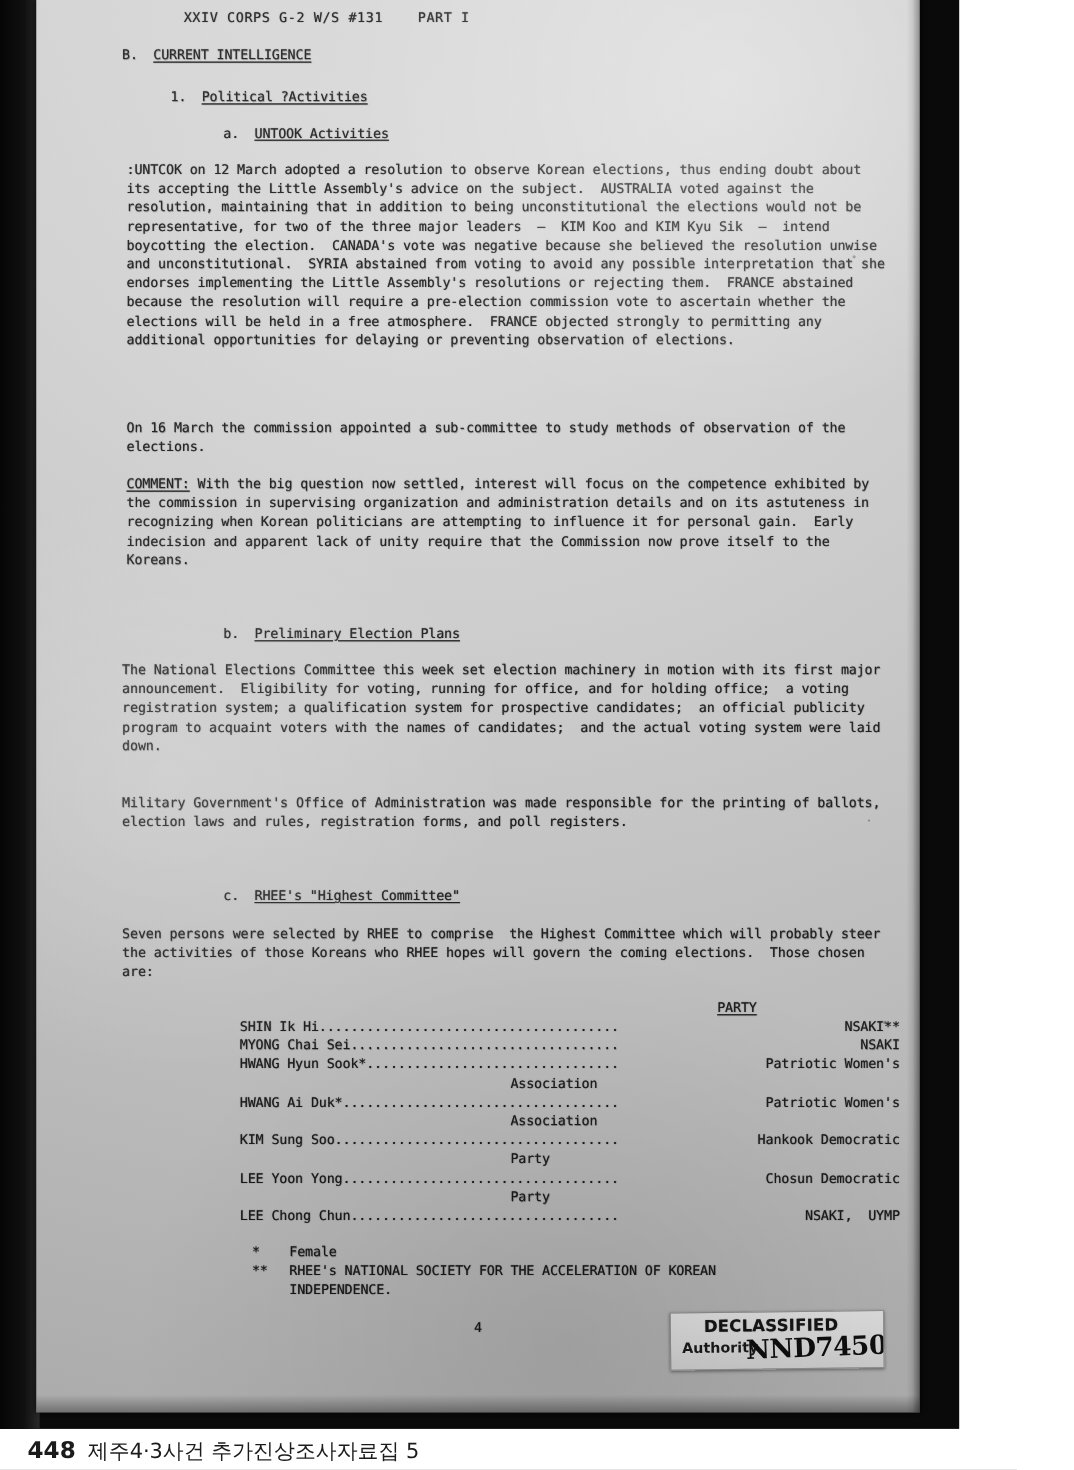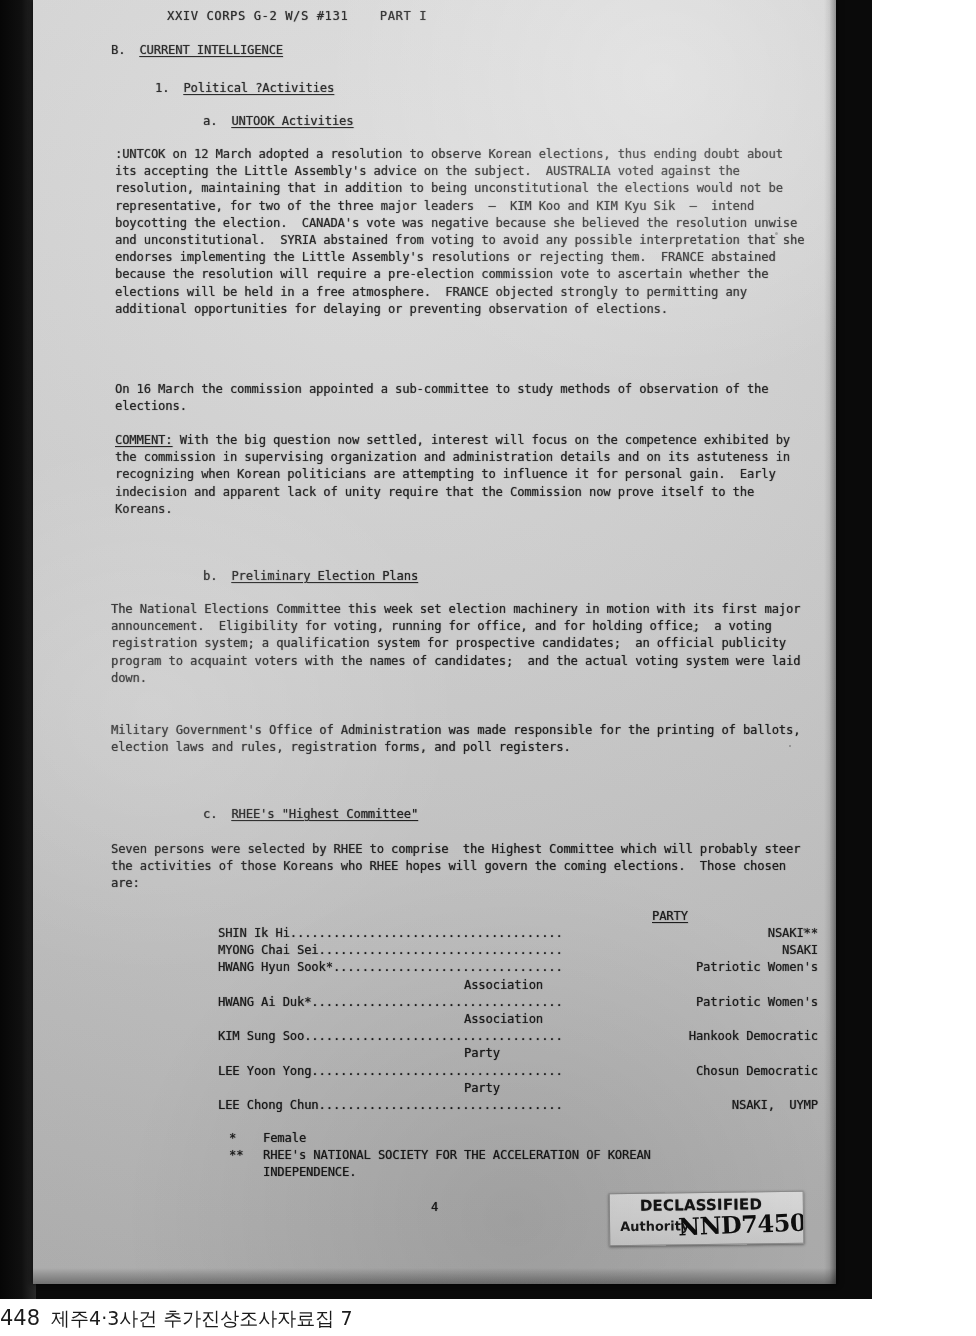--- a/index.html
+++ b/index.html
@@ -162,21 +162,21 @@
   
   .caption {
     position: absolute;
     left: 0; top: 1306px;
     width: 976px; height: 30px;
     overflow: hidden;
     font-family: "DejaVu Sans", "Liberation Sans", sans-serif;
     color: #1b1b1b;
     white-space: nowrap;
   }
-  .caption .pg  { font-size: 21px; font-weight: 400; }
+  .caption .pg  { font-size: 21px; font-weight: 700; margin-left: 25px; }
   .caption .ttl { font-size: 19px; font-weight: 400; margin-left: 11px; }
 </style>
 </head>
 <body>
 
 <div id="root">
 
   <div class="scan-bg"></div>
   <div class="scan-bg-left"></div>
 
@@ -279,16 +279,16 @@
     <div class="sheet-edge"></div>
     <div class="sheet-bottom"></div>
 
     <span class="speck" style="left:742px;top:232px;width:3px;height:3px;"></span>
     <span class="speck" style="left:770px;top:928px;width:3px;height:3px;"></span>
     <span class="speck" style="left:756px;top:745px;width:2px;height:2px;"></span>
     <span class="speck" style="left:660px;top:630px;width:2px;height:2px;"></span>
   </div>
 
   <div class="caption">
-    <span class="pg">448</span><span class="ttl">제주4·3사건 추가진상조사자료집 7</span>
+    <span class="pg">448</span><span class="ttl">제주4·3사건 추가진상조사자료집 5</span>
   </div>
 
 </div>
 
 </body></html>

